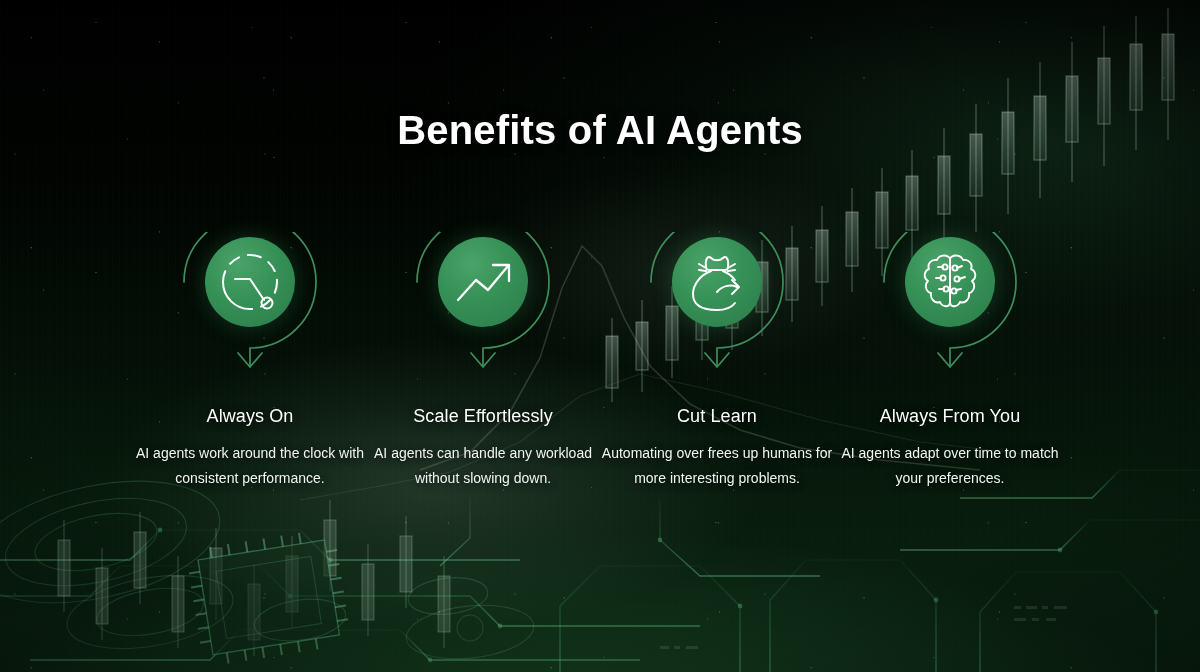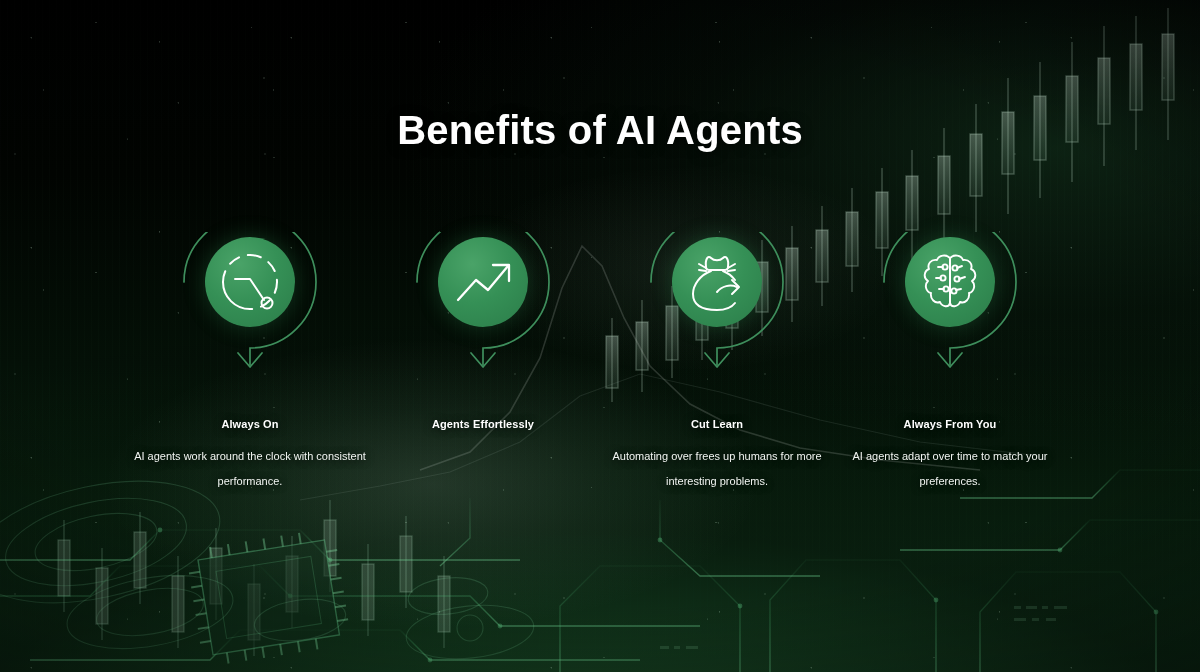--- a/index.html
+++ b/index.html
@@ -129,31 +129,31 @@
     background: radial-gradient(circle at 38% 30%, #4aa368 0%, #359056 46%, #2b7c49 100%);
     box-shadow: 0 0 22px rgba(52,150,88,.30);
   }
   .disc svg {
     position: absolute;
     left: 0; top: 0;
     width: 90px; height: 90px;
   }
 
   .card-title {
-    margin-top: 16px;
+    margin-top: 4px;
     color: #ffffff;
-    font-size: 11px;
-    font-weight: 700;
+    font-size: 18px;
+    font-weight: 400;
     letter-spacing: .1px;
     text-shadow: 0 1px 8px rgba(0,0,0,.7);
   }
   .card-body {
     margin-top: 14px;
     color: #f2f5f2;
-    font-size: 11px;
+    font-size: 14px;
     line-height: 25px;
     font-weight: 400;
     text-shadow: 0 1px 9px rgba(0,0,0,.82);
   }
 </style>
 </head>
 <body>
 
 <div id="slide">
 
@@ -430,21 +430,22 @@
         </svg>
         <div class="disc">
           <svg viewBox="0 0 90 90" aria-hidden="true">
             <g fill="none" stroke="#ffffff" stroke-width="2.3" stroke-linecap="round" stroke-linejoin="round">
               <path d="M20 63 L38 43 L50 53 L70 29"></path>
               <path d="M55 28 L71 28 L71 44"></path>
             </g>
           </svg>
         </div>
       </div>
-      <div class="card-title">Agents Effortlessly</div>
+      <div class="card-title">Scale Effortlessly</div>
+      <div class="card-body">AI agents can handle any workload without slowing down.</div>
     </div>
 
     <div class="card card-2">
       <div class="badge">
         <svg width="234" height="170" viewBox="0 0 234 170" aria-hidden="true">
           <path d="M51 50 A66 66 0 1 1 117 116 L117 133" fill="none" stroke="#3f8f5d" stroke-width="1.7" stroke-linecap="round"></path>
           <path d="M105 121 L117 135 L129 121" fill="none" stroke="#3f8f5d" stroke-width="1.7" stroke-linecap="round" stroke-linejoin="round"></path>
         </svg>
         <div class="disc">
           <svg viewBox="0 0 90 90" aria-hidden="true">

